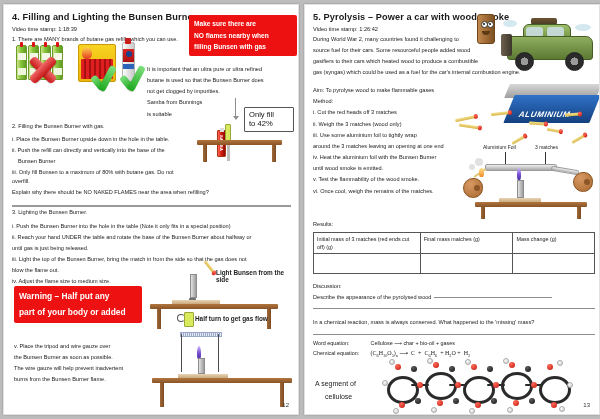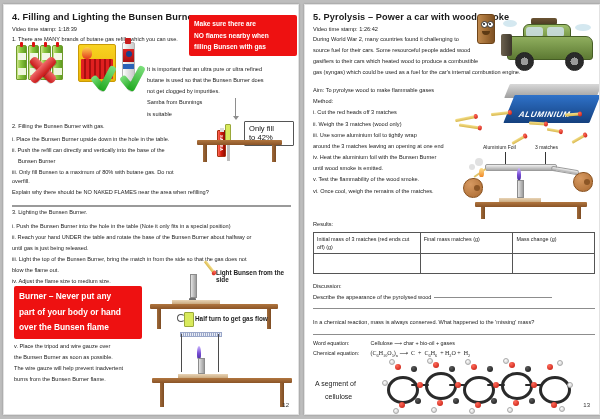--- a/index.html
+++ b/index.html
@@ -267,21 +267,21 @@
       </div>
 
       <div class="abs sambacan" style="left:205px;top:84px;">
         <div class="cap"></div>
         <b>SAMBA</b>
       </div>
       <div class="arrow-dn" style="left:220px;top:86px;">
         <div class="shaft" style="height:18px;"></div>
         <div class="head"></div>
       </div>
-      <div class="callout abs" style="left:232px;top:109px;width:50px;">
+      <div class="callout abs" style="left:232px;top:95px;width:50px;">
         <div>Only fill</div>
         <div>to 42%</div>
       </div>
 
       <div class="abs" style="left:0;top:110px;width:180px;">
         <p class="body" style="margin-bottom:4px;">2. Filling the Bunsen Burner with gas.</p>
         <p class="body">i. Place the Bunsen Burner upside down in the hole in the table.</p>
         <p class="body">ii. Push the refill can directly and vertically into the base of the</p>
         <p class="body ind">Bunsen Burner</p>
         <p class="body">iii. Only fill Bunsen to a maximum of 80% with butane gas. Do not overfill.</p>
@@ -306,23 +306,22 @@
         <p class="body" style="margin-bottom:5px;">3. Lighting the Bunsen Burner.</p>
         <p class="body">i. Push the Bunsen Burner into the hole in the table (Note it only fits in a special position)</p>
         <p class="body">ii. Reach your hand UNDER the table and rotate the base of the Bunsen Burner about halfway or</p>
         <p class="body">until gas is just being released.</p>
         <p class="body">iii. Light the top of the Bunsen Burner, bring the match in from the side so that the gas does not</p>
         <p class="body">blow the flame out.</p>
         <p class="body">iv. Adjust the flame size to medium size.</p>
       </div>
 
       <div class="redbox warn abs" style="left:2px;top:274px;width:128px;">
-        <div>Burner – Never put any</div>
-        <div>part of your body or hand</div>
-        <div>over the Bunsen flame</div>
+        <div>Warning – Half put any</div>
+        <div>part of your body or added</div>
       </div>
 
       <div class="abs" style="left:138px;top:252px;width:145px;height:62px;">
         <div class="match" style="left:52px;top:2px;width:16px;transform:rotate(52deg);">
           <div class="head"></div>
         </div>
         <div class="burner" style="left:36px;top:10px;">
           <div class="barrel" style="height:22px;margin-left:4px;"></div>
           <div class="collar"></div>
           <div class="base" style="margin-left:0px;"></div>

